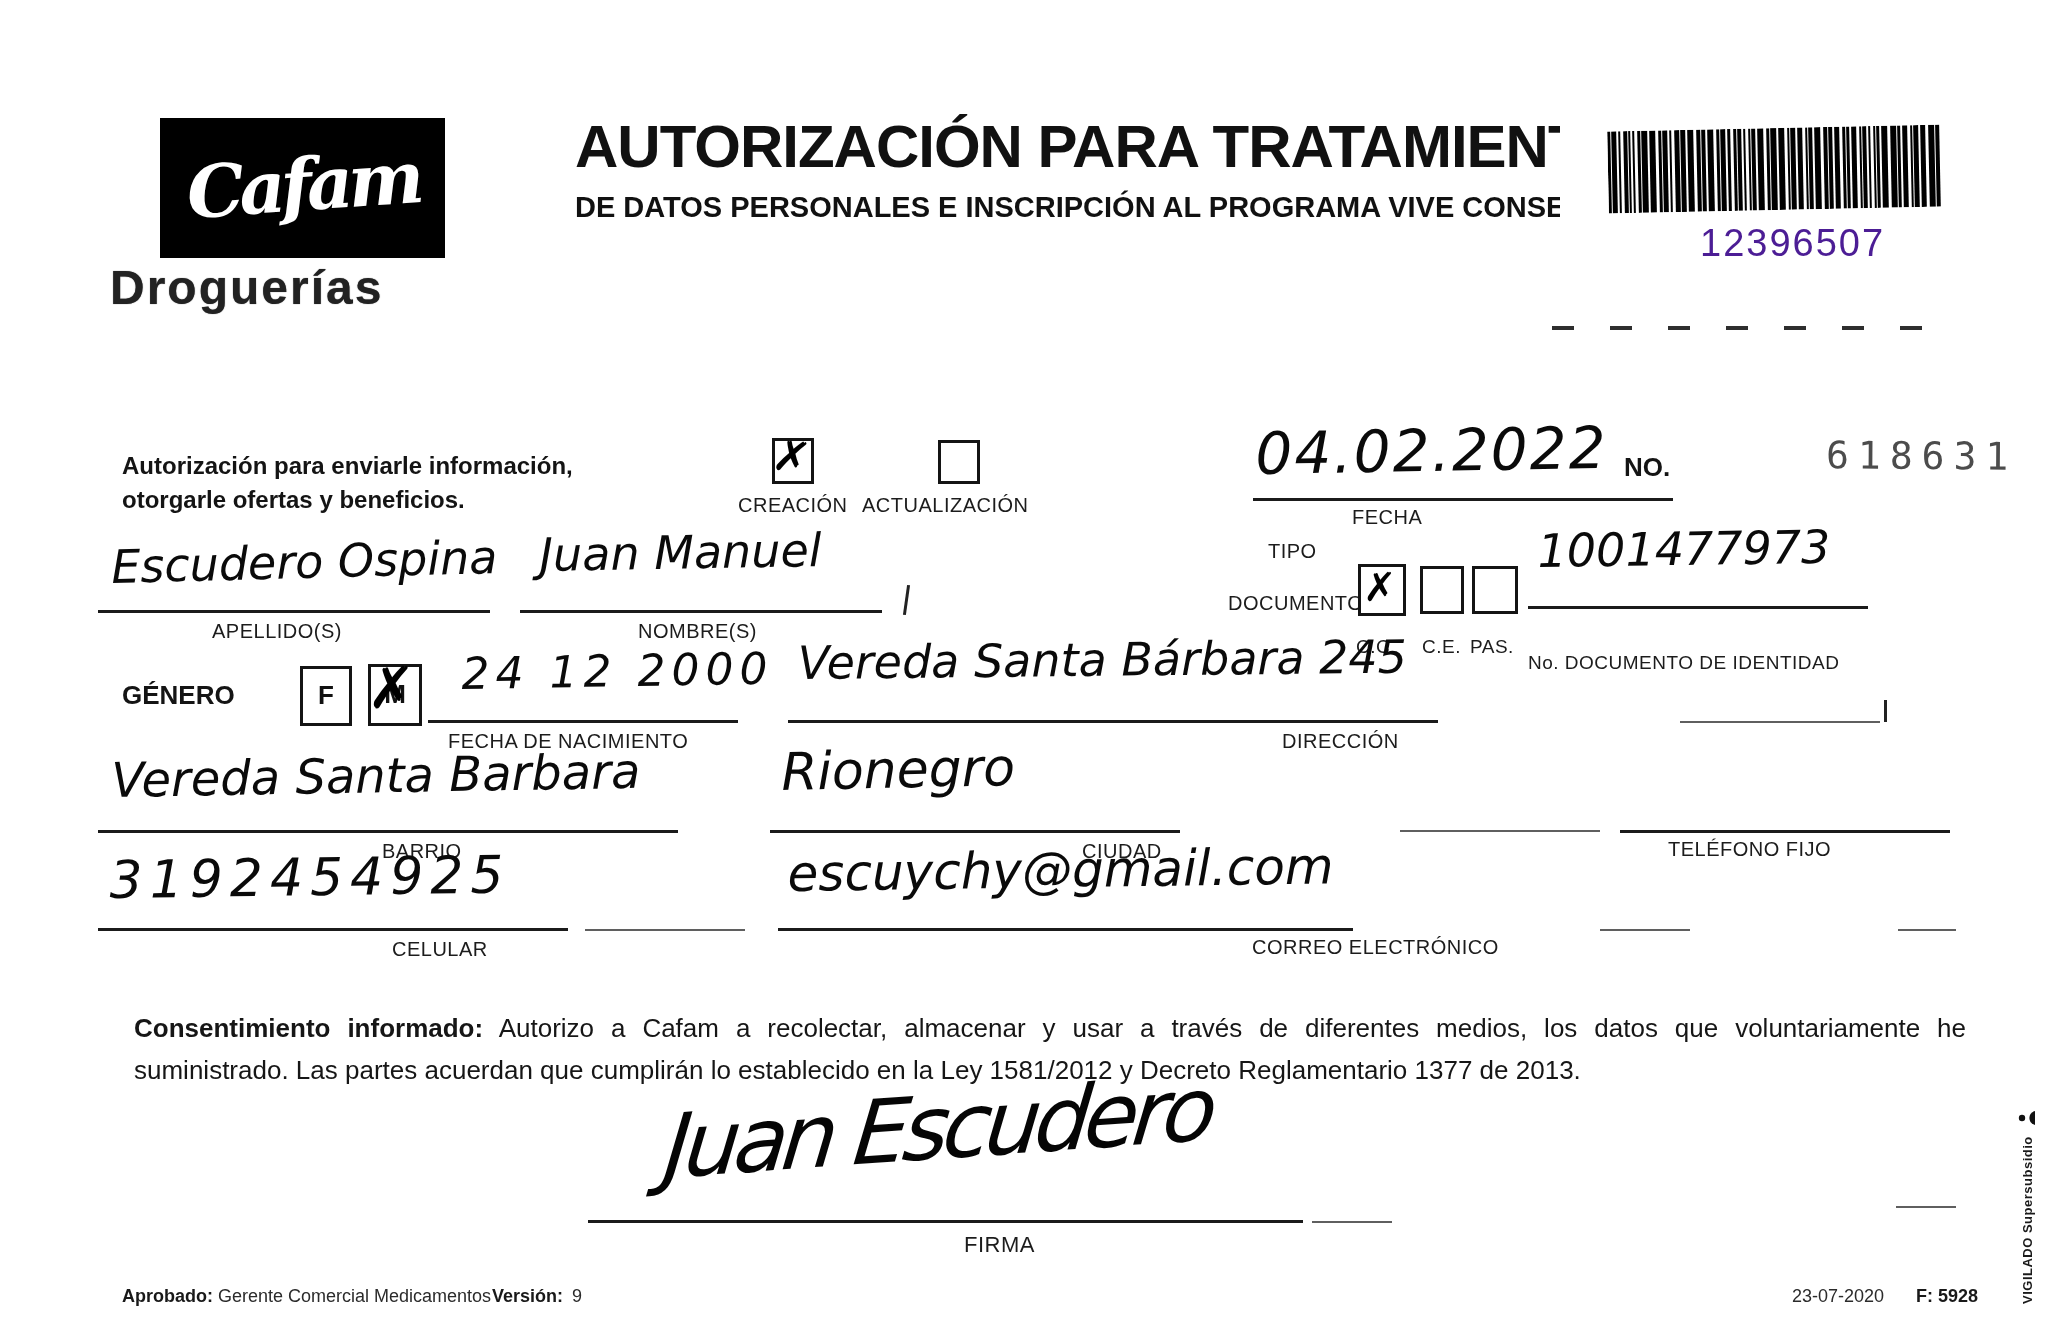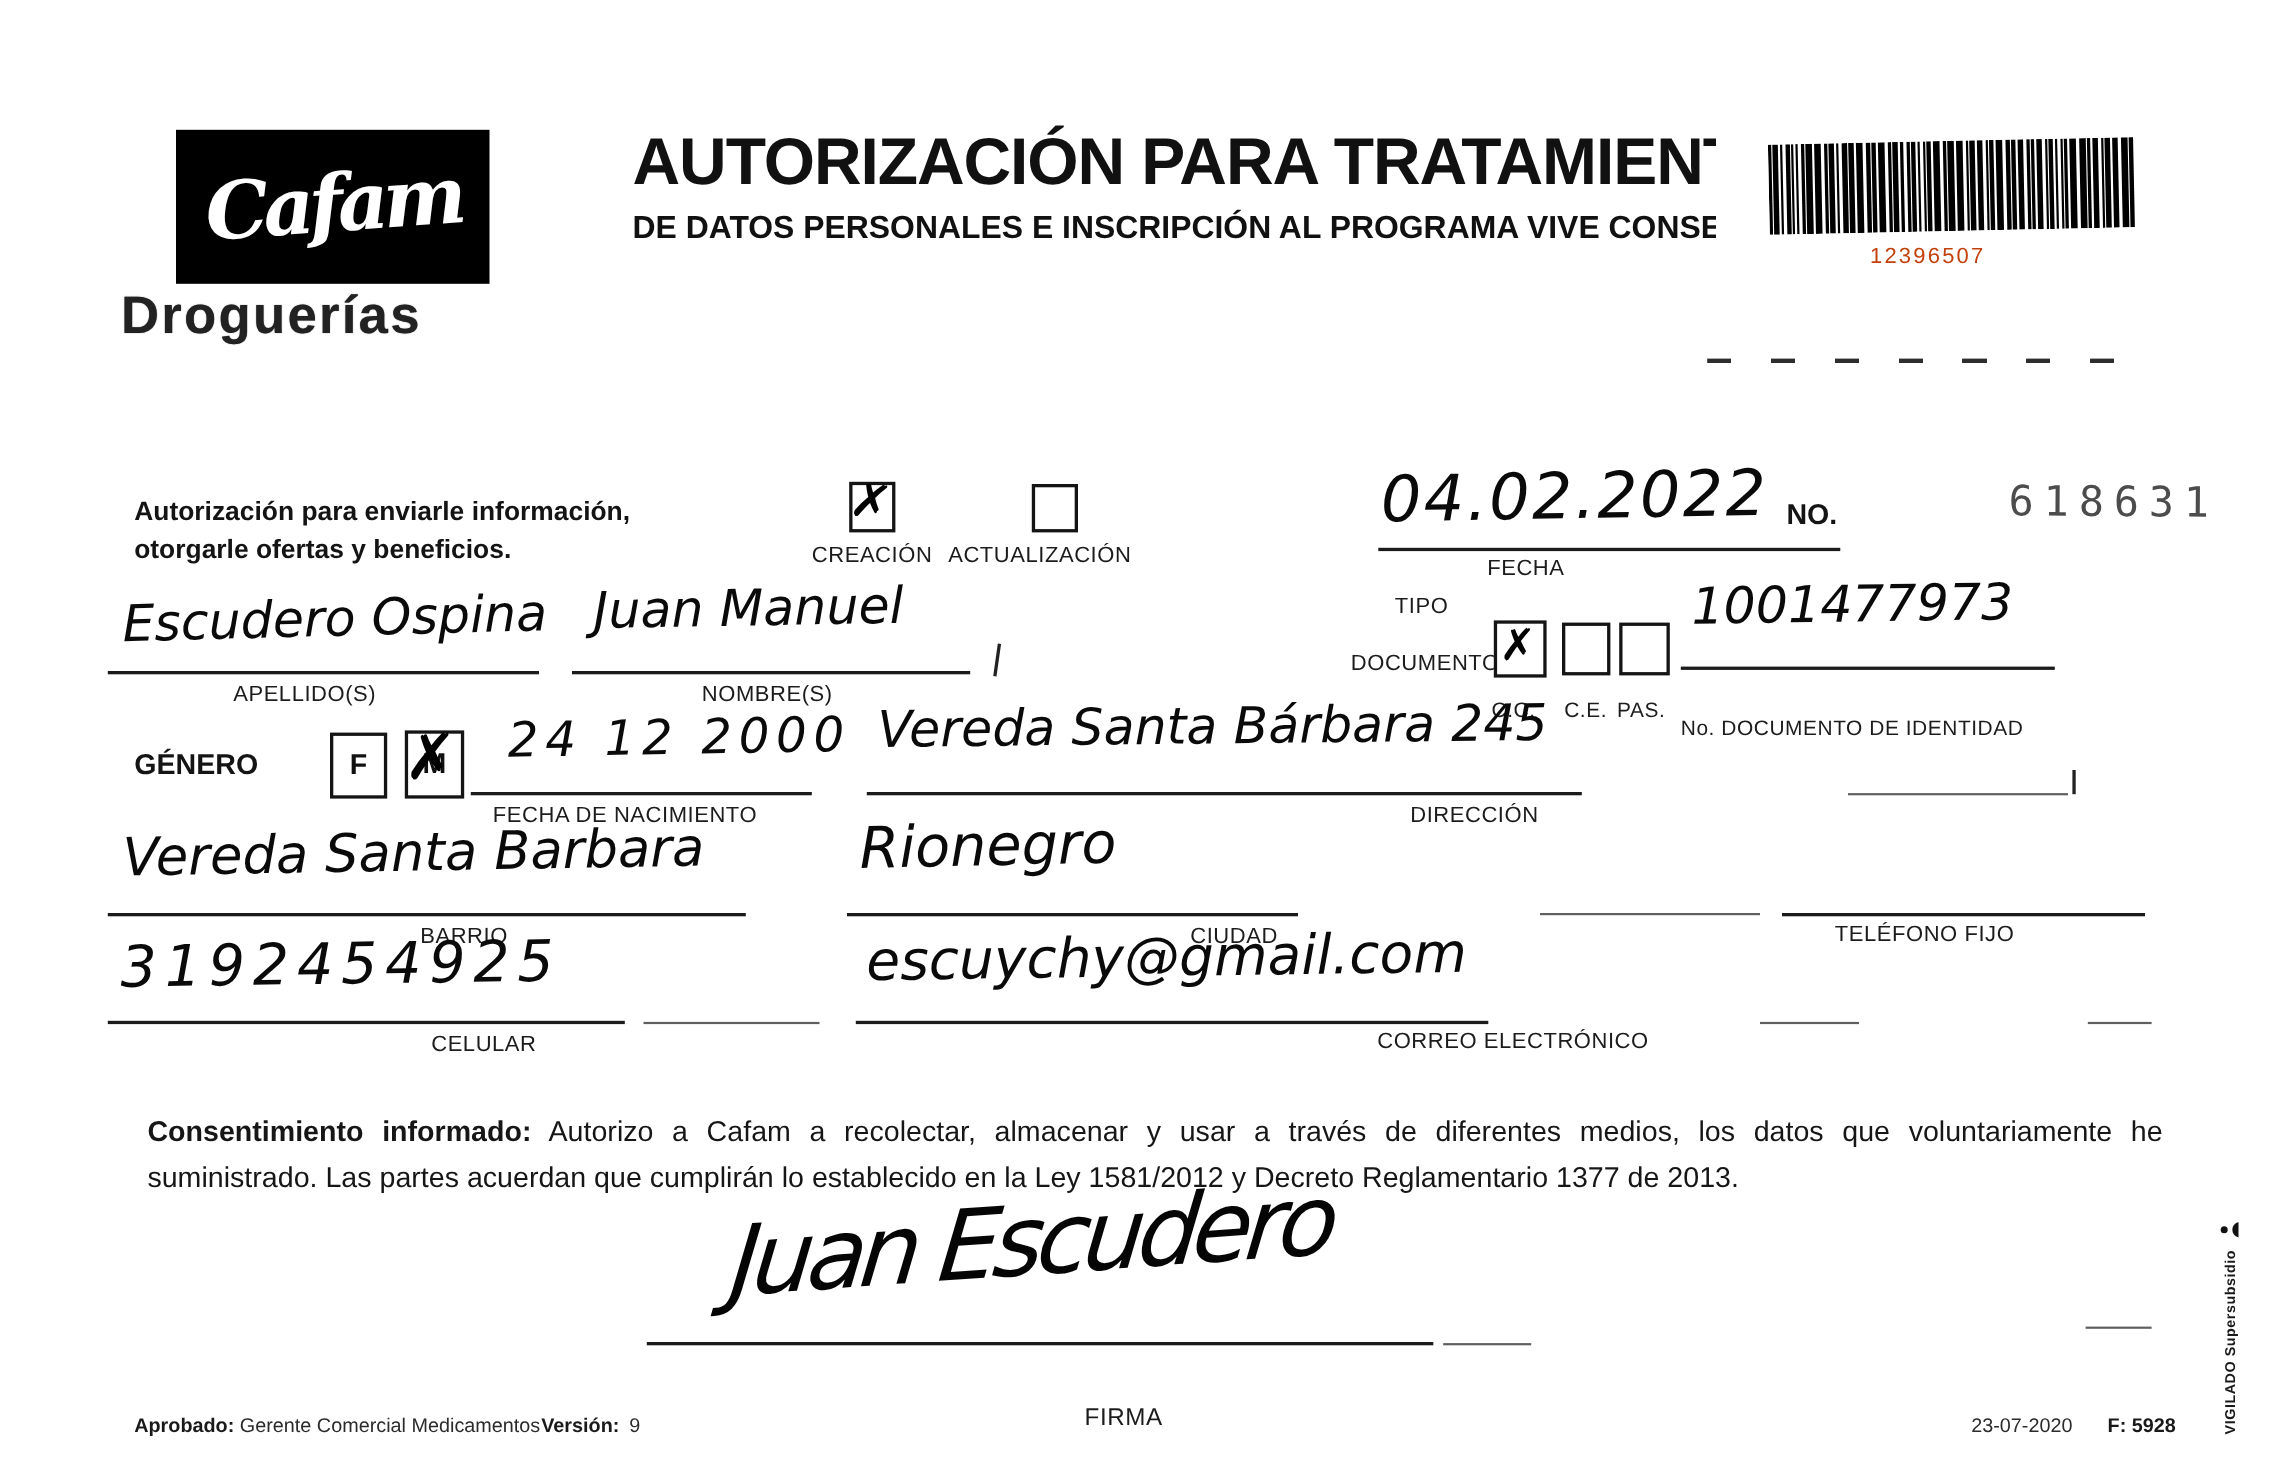--- a/index.html
+++ b/index.html
@@ -28,21 +28,21 @@
       font-family:"DejaVu Serif",serif;font-style:italic;font-weight:bold;font-size:72px;
       color:#fff;letter-spacing:-5px;}
   .droguerias{position:absolute;left:110px;top:260px;font-size:48px;font-weight:bold;
       color:#222;letter-spacing:2px;text-shadow:0 0 1px #555;}
   .titlewrap{position:absolute;left:575px;top:112px;width:985px;height:150px;overflow:hidden;}
   .title{font-size:60px;font-weight:bold;letter-spacing:-1px;white-space:nowrap;color:#111;}
   .subtitle{font-size:29px;font-weight:bold;white-space:nowrap;color:#111;margin-top:10px;}
   .bcwrap{position:absolute;left:1608px;top:128px;width:337px;height:82px;overflow:hidden;
       transform:rotate(-1.2deg);}
   .bcwrap i{display:inline-block;height:100%;background:#000;}
-  .bcnum{position:absolute;left:1700px;top:222px;font-size:20px;letter-spacing:2px;color:#c2410c;text-align:right;}
+  .bcnum{position:absolute;left:1700px;top:222px;font-size:38px;letter-spacing:2px;color:#4c1d95;text-align:right;}
   
   .stamp{position:absolute;font-family:"DejaVu Sans Mono",monospace;font-size:38px;color:#2d2d2d;
       letter-spacing:9px;opacity:.85;transform:rotate(.4deg);}
   
   .consent{position:absolute;left:122px;width:1832px;font-size:26px;color:#161616;line-height:1.3;margin-left:12px;}
   .consent.j{text-align:justify;text-align-last:justify;}
   
   .sig{position:absolute;left:660px;top:1096px;font-family:"DejaVu Sans",sans-serif;
       font-style:italic;font-size:88px;color:#050505;letter-spacing:-6px;white-space:nowrap;
       transform:rotate(-4deg) skewX(-10deg);transform-origin:left bottom;}
@@ -164,21 +164,21 @@
 
   <div class="consent j" style="top:1012px;">
     <b>Consentimiento informado:</b><span> Autorizo a Cafam a recolectar, almacenar y usar a través de diferentes medios, los datos que voluntariamente he</span>
   </div>
   <div class="consent" style="top:1054px;">suministrado. Las partes acuerdan que cumplirán lo establecido en la Ley 1581/2012 y Decreto Reglamentario 1377 de 2013.</div>
 
   <div class="sig">Juan Escudero</div>
   <div class="ul" style="left:588px;top:1220px;width:715px;"></div>
   <div class="ul faint" style="left:1312px;top:1221px;width:80px;"></div>
   <div class="ul faint" style="left:1896px;top:1206px;width:60px;"></div>
-  <div class="lbl" style="left:986px;top:1232px;font-size:22px;margin-top:43px;">FIRMA</div>
+  <div class="lbl" style="left:964px;top:1232px;font-size:22px;">FIRMA</div>
 
   <div class="foot b" style="left:122px;">Aprobado:</div>
   <div class="foot" style="left:218px;">Gerente Comercial Medicamentos</div>
   <div class="foot b" style="left:492px;">Versión:</div>
   <div class="foot" style="left:572px;">9</div>
   <div class="foot" style="left:1792px;">23-07-2020</div>
   <div class="foot b" style="left:1916px;">F: 5928</div>
 
   <div class="watermark">
     <span>VIGILADO Supersubsidio</span>

